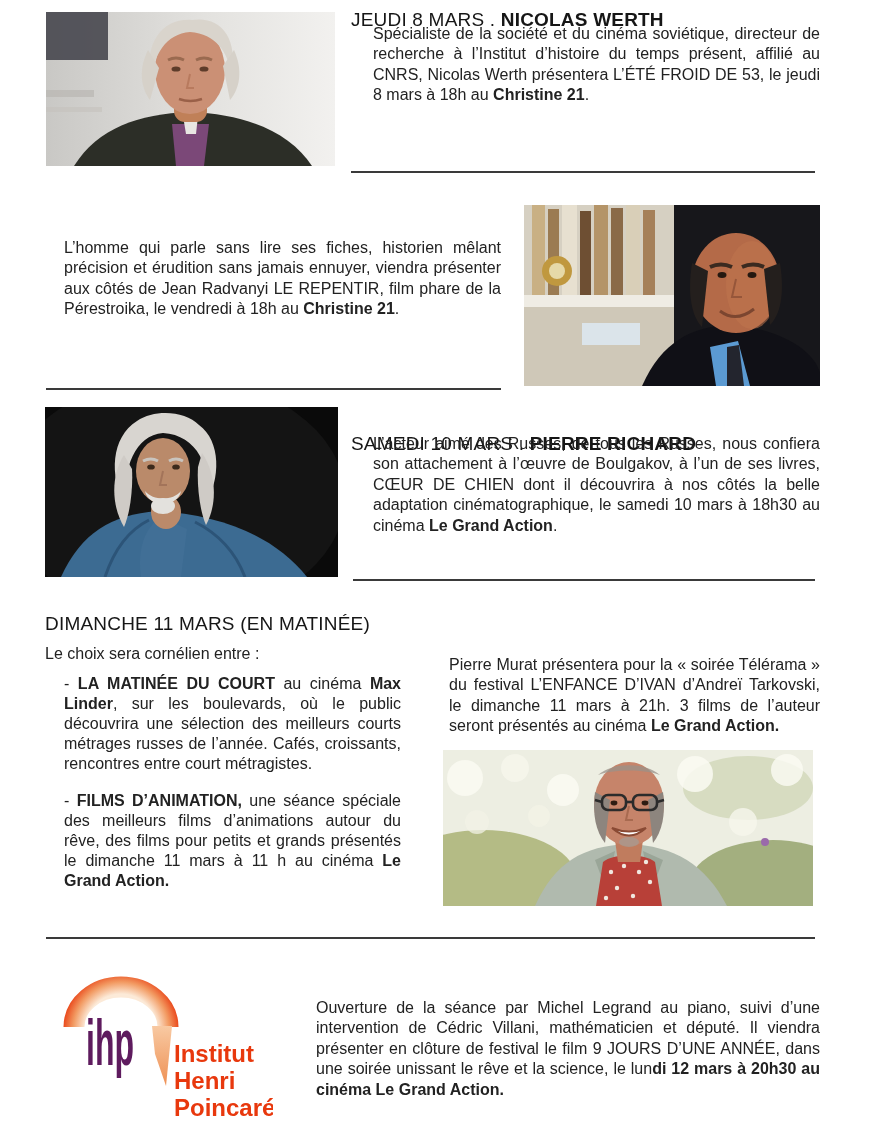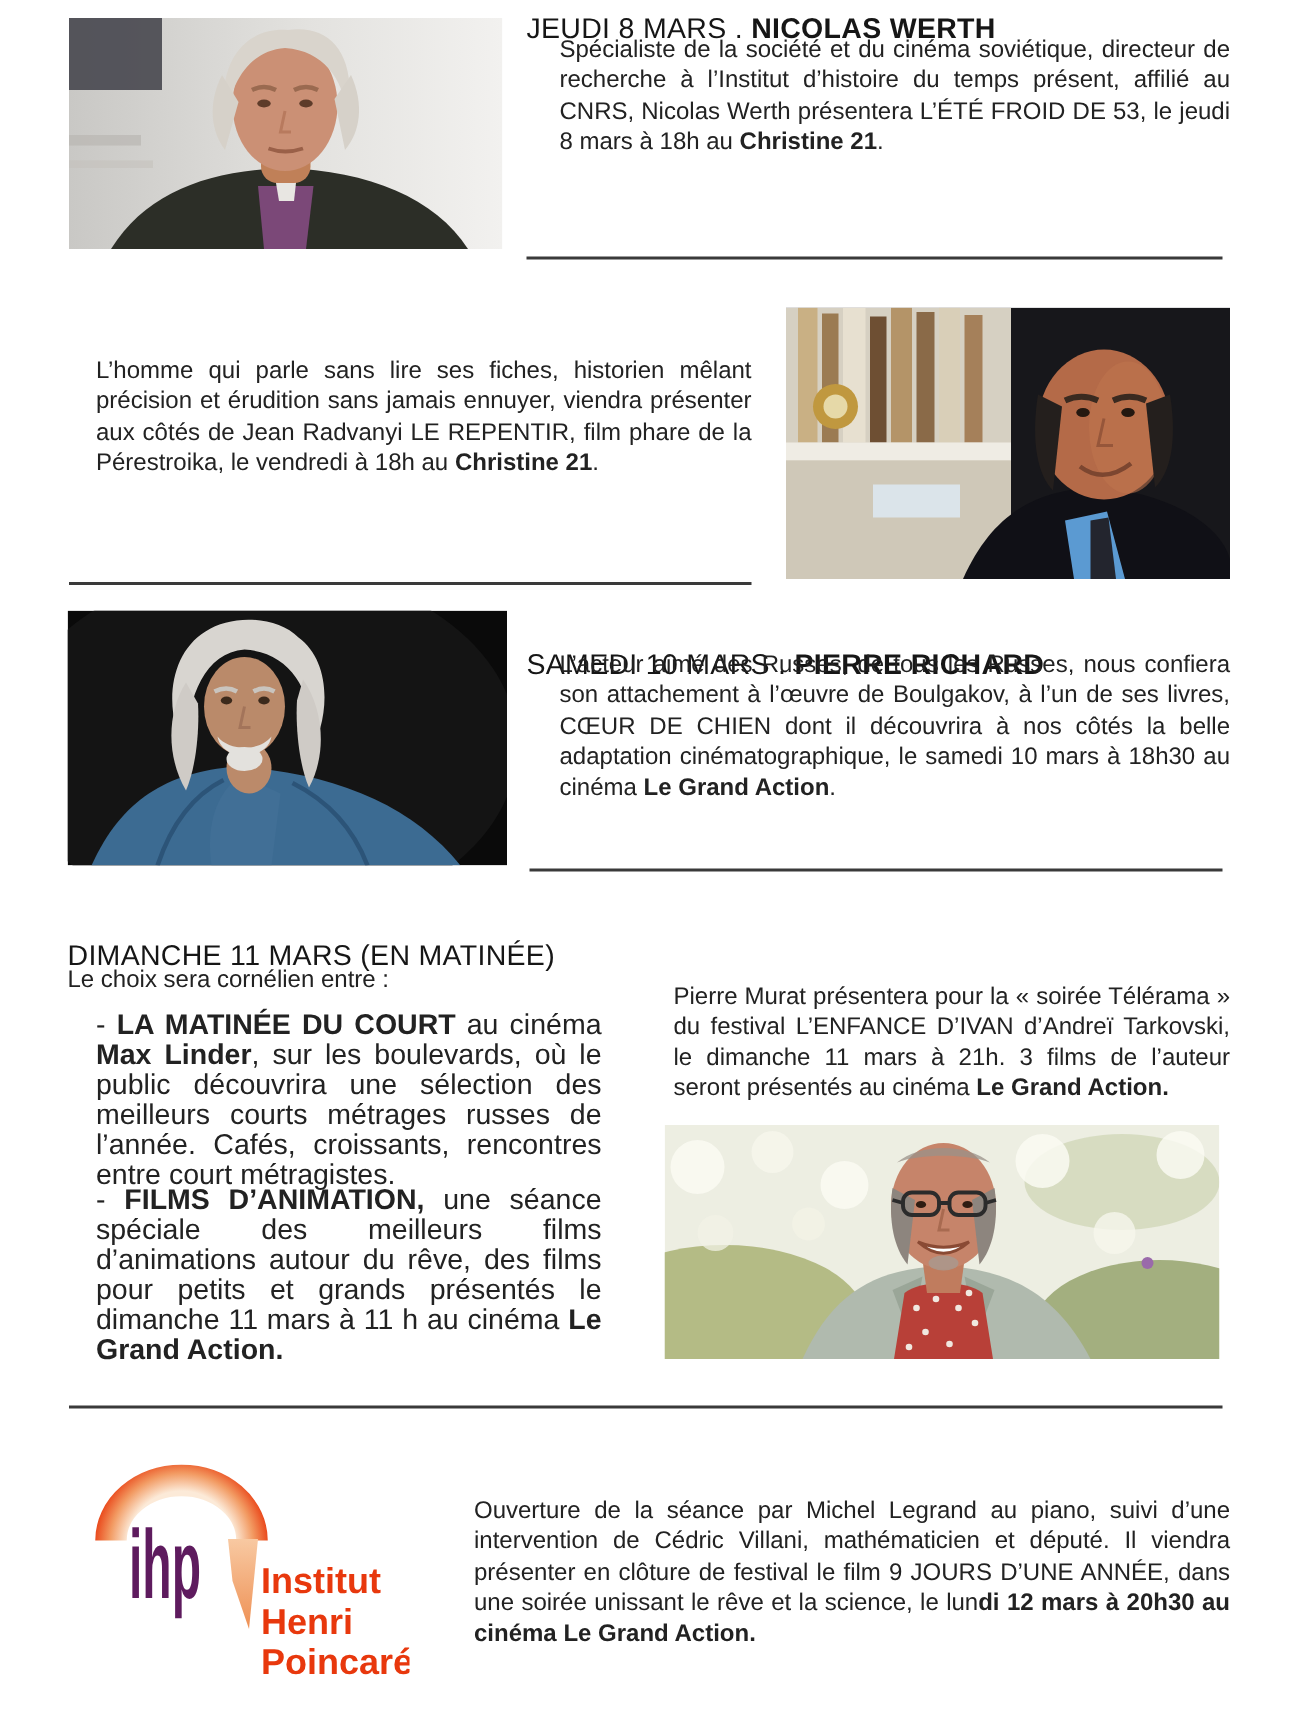--- a/index.html
+++ b/index.html
@@ -2,21 +2,21 @@
 <html><head>
 <meta charset="utf-8">
 <style>
   html,body{margin:0;padding:0;background:#ffffff;}
   .page{position:relative;width:874px;height:1148px;background:#ffffff;overflow:hidden;
         font-family:"Liberation Sans",sans-serif;color:#1c1c1c;}
   .abs{position:absolute;text-align:center;}
   .heading{font-size:19px;line-height:23px;color:#161616;white-space:nowrap;letter-spacing:0.2px;}
   .heading .b{font-weight:bold;}
   .para{font-size:16px;line-height:20.4px;text-align:justify;color:#222222;}
-  .para.small{font-size:19px;line-height:20.1px;}
+  .para.small{font-size:16px;line-height:20.1px;}
   .b{font-weight:bold;}
   .intro{font-size:16px;color:#222222;}
   .divider{position:absolute;height:2px;background:#3a3a3a;}
   .photo{position:absolute;overflow:hidden;}
   .photo svg{display:block;width:100%;height:100%;}
   .logo{position:absolute;}
 </style>
 </head>
 <body>
 
@@ -112,21 +112,21 @@
       <ellipse cx="106" cy="60" rx="3.8" ry="2.6" fill="#3c2a1c"></ellipse>
       <ellipse cx="131" cy="60" rx="3.8" ry="2.6" fill="#3c2a1c"></ellipse>
       <path d="M118,64 L115,78 L122,78" stroke="#a3745a" stroke-width="2" fill="none"></path>
     </svg>
   </div>
 
   <div class="abs heading" style="left:351px;top:420px;margin-top:12px;"><span>SAMEDI 10 MARS . </span><span class="b">PIERRE RICHARD</span></div>
   <div class="abs para" style="left:373px;top:434px;width:447px;"><span>L’acteur aimé des Russes, de tous les Russes, nous confiera son attachement à l’œuvre de Boulgakov,  à l’un de ses livres, CŒUR DE CHIEN dont il découvrira à nos côtés la belle adaptation cinématographique, le samedi 10 mars à 18h30 au cinéma </span><span class="b">Le Grand Action</span><span>.</span></div>
   <div class="divider" style="left:353px;top:579px;width:462px;"></div>
 
-  <div class="abs heading" style="left:45px;top:612px;margin-top:14px;"><span>DIMANCHE 11 MARS (EN MATINÉE)</span></div>
+  <div class="abs heading" style="left:45px;top:612px;"><span>DIMANCHE 11 MARS (EN MATINÉE)</span></div>
   <div class="abs intro" style="left:45px;top:645px;">Le choix sera cornélien entre :</div>
   <div class="abs para small" style="left:64px;top:674px;width:337px;"><span>- </span><span class="b">LA MATINÉE DU COURT</span><span> au cinéma </span><span class="b">Max Linder</span><span>, sur les boulevards, où le public découvrira une sélection des meilleurs courts métrages russes de l’année. Cafés, croissants, rencontres entre court métragistes.</span></div>
   <div class="abs para small" style="left:64px;top:791px;width:337px;"><span>- </span><span class="b">FILMS D’ANIMATION,</span><span> une séance spéciale des meilleurs films d’animations autour du rêve, des films pour petits et grands présentés le dimanche 11 mars à 11 h au cinéma </span><span class="b">Le Grand Action.</span></div>
 
   <div class="abs para" style="left:449px;top:643px;width:371px;margin-top:12px;"><span>Pierre Murat présentera pour la « soirée Télérama » du festival L’ENFANCE D’IVAN d’Andreï Tarkovski, le dimanche 11 mars à 21h. 3 films de l’auteur seront présentés au cinéma </span><span class="b">Le Grand Action.</span></div>
 
   <div class="photo" style="left:443px;top:750px;width:370px;height:156px;">
     <svg viewBox="0 0 370 156" preserveAspectRatio="none">
       <rect width="370" height="156" fill="#edeee2"></rect>
       <ellipse cx="40" cy="132" rx="95" ry="52" fill="#a9b274" opacity="0.85"></ellipse>

